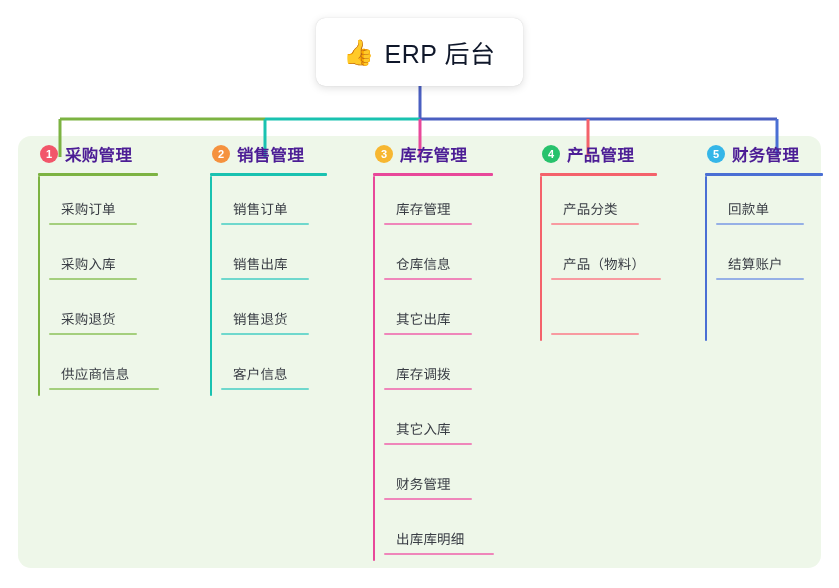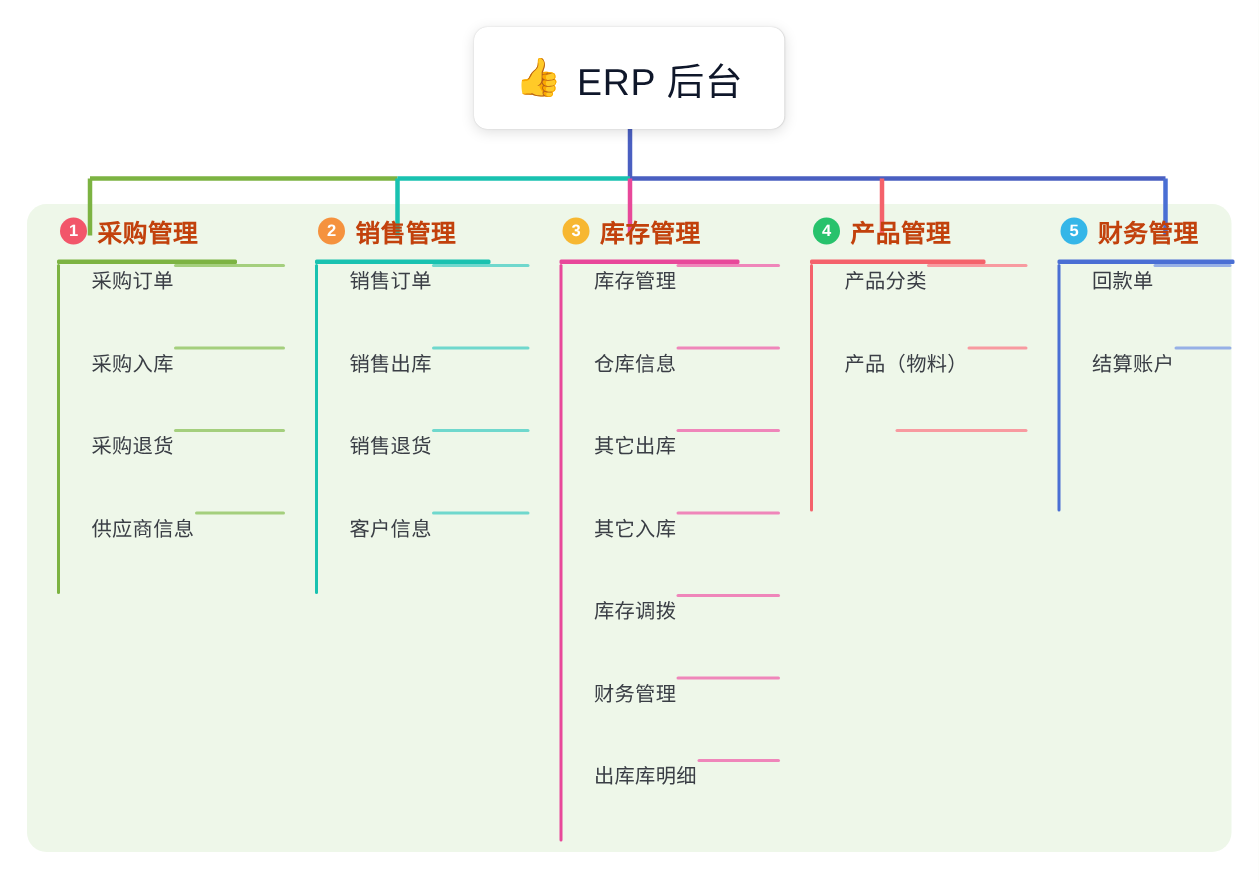--- a/index.html
+++ b/index.html
@@ -109,21 +109,21 @@
     font-weight: bold;
     display: flex;
     align-items: center;
     justify-content: center;
     flex: 0 0 auto;
     line-height: 1;
   }
   .col-title {
     font-size: 16.5px;
     font-weight: bold;
-    color: #c2410c;
+    color: #4c1d95;
     white-space: nowrap;
     letter-spacing: .3px;
     text-align: center;
   }
 
   .col-rule {
     height: 3px;
     margin-left: 0px;
     margin-top: 1px;
     border-radius: 1px;
@@ -139,21 +139,21 @@
     position: absolute;
     left: 0px;
     top: 0;
     width: 2px;
     border-radius: 1px;
   }
   .leaf {
     position: relative;
     height: 55px;
     display: flex;
-    flex-direction: row;
+    flex-direction: column;
     justify-content: flex-end;
     padding-bottom: 6px;
   }
   .leaf-label {
     font-size: 13.5px;
     color: #3a3e45;
     white-space: nowrap;
     padding-left: 12px;
     padding-bottom: 5px;
     letter-spacing: .2px;
@@ -259,25 +259,25 @@
         </div>
         <div class="leaf">
           <span class="leaf-label">仓库信息</span>
           <div class="leaf-rule" style="background:#ef86ba"></div>
         </div>
         <div class="leaf">
           <span class="leaf-label">其它出库</span>
           <div class="leaf-rule" style="background:#ef86ba"></div>
         </div>
         <div class="leaf">
+          <span class="leaf-label">库存调拨</span>
+          <div class="leaf-rule" style="background:#ef86ba"></div>
+        </div>
+        <div class="leaf">
           <span class="leaf-label">其它入库</span>
-          <div class="leaf-rule" style="background:#ef86ba"></div>
-        </div>
-        <div class="leaf">
-          <span class="leaf-label">库存调拨</span>
           <div class="leaf-rule" style="background:#ef86ba"></div>
         </div>
         <div class="leaf">
           <span class="leaf-label">财务管理</span>
           <div class="leaf-rule" style="background:#ef86ba"></div>
         </div>
         <div class="leaf">
           <span class="leaf-label">出库库明细</span>
           <div class="leaf-rule wide" style="background:#ef86ba"></div>
         </div>

